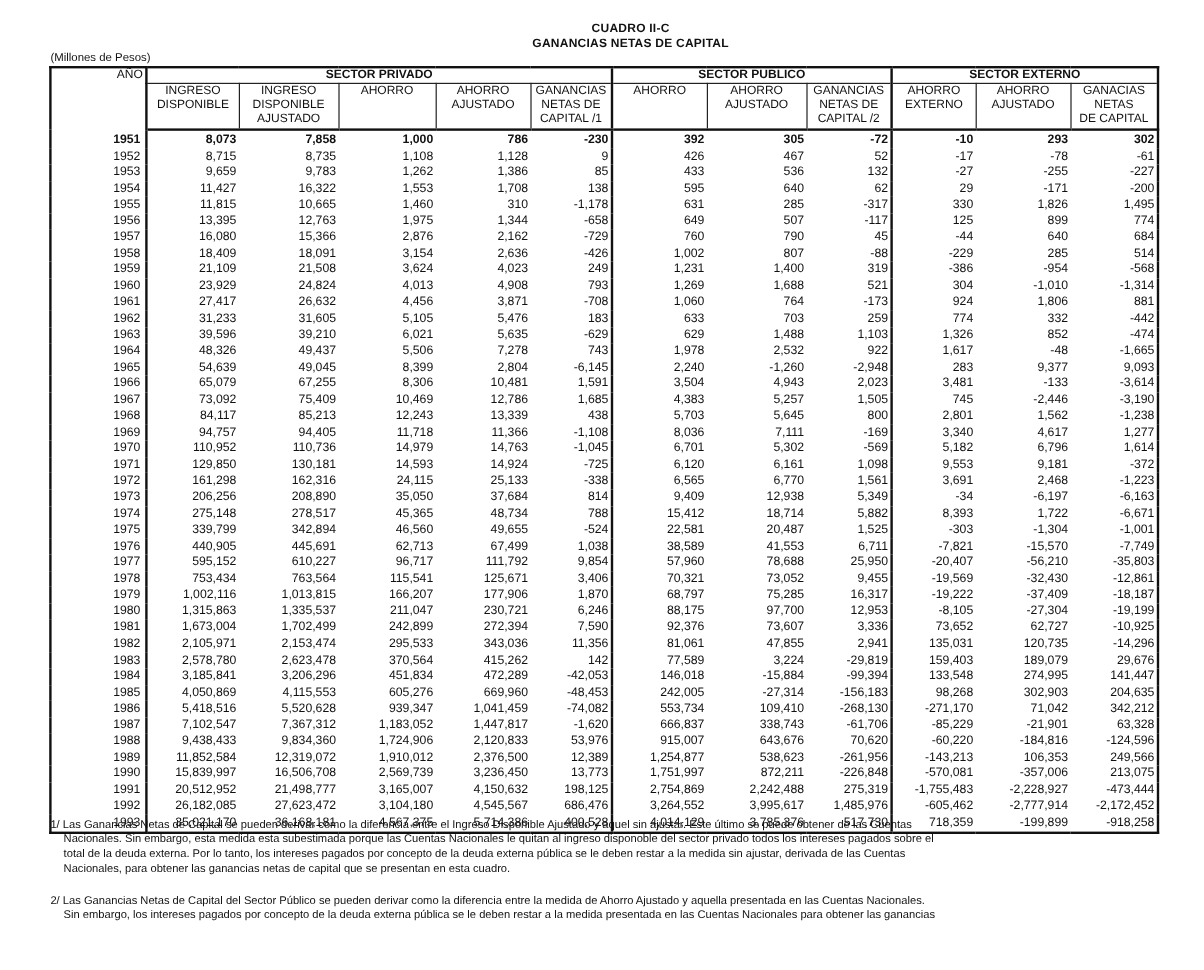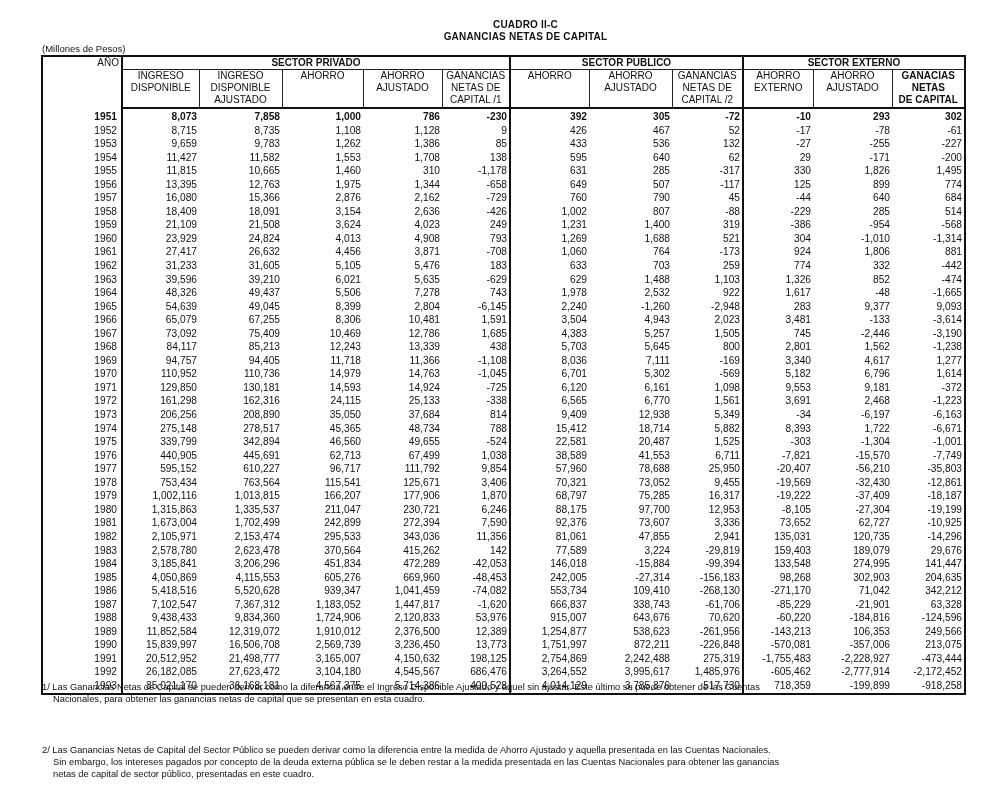--- a/index.html
+++ b/index.html
@@ -102,21 +102,21 @@
         <th class="bB bL" style="font-weight: normal; padding-bottom: 1px;">
           <div>AHORRO</div>
           <div>EXTERNO</div>
           <div>&nbsp;</div>
         </th>
         <th class="bB tl" style="font-weight: normal; padding-bottom: 1px;">
           <div>AHORRO</div>
           <div>AJUSTADO</div>
           <div>&nbsp;</div>
         </th>
-        <th class="bB tl bR" style="font-weight: bold; padding-bottom: 1px;">
+        <th class="bB tl bR" style="font-weight: normal; padding-bottom: 1px;">
           <div>GANACIAS</div>
           <div>NETAS</div>
           <div>DE CAPITAL</div>
         </th>
       </tr>
   </thead>
   <tbody id="tbody">
       <tr class="first">
         <td class="yr bL bR">1951</td>
         <td class="num">8,073</td>
@@ -155,21 +155,21 @@
         <td class="num bL">433</td>
         <td class="num">536</td>
         <td class="num">132</td>
         <td class="num bL">-27</td>
         <td class="num">-255</td>
         <td class="num bR">-227</td>
       </tr>
       <tr>
         <td class="yr bL bR">1954</td>
         <td class="num">11,427</td>
-        <td class="num">11,582</td>
+        <td class="num">16,322</td>
         <td class="num">1,553</td>
         <td class="num">1,708</td>
         <td class="num">138</td>
         <td class="num bL">595</td>
         <td class="num">640</td>
         <td class="num">62</td>
         <td class="num bL">29</td>
         <td class="num">-171</td>
         <td class="num bR">-200</td>
       </tr>
@@ -717,19 +717,20 @@
         <td class="num bB">517,730</td>
         <td class="num bL bB">718,359</td>
         <td class="num bB">-199,899</td>
         <td class="num bR bB">-918,258</td>
       </tr>
     </tbody>
 </table>
 
 <div class="notes n1">
   <div>1/ Las Ganancias Netas de Capital se pueden derivar como la diferencia entre el Ingreso Disponible Ajustado y aquel sin ajustar. Este último se puede obtener de las Cuentas</div>
+  <div class="ind">Nacionales. Sin embargo, esta medida esta subestimada porque las Cuentas Nacionales le quitan al ingreso disponoble del sector privado todos los intereses pagados sobre el</div>
+  <div class="ind">total de la deuda externa. Por lo tanto, los intereses pagados por concepto de la deuda externa pública se le deben restar a la medida sin ajustar, derivada de las Cuentas</div>
   <div class="ind">Nacionales, para obtener las ganancias netas de capital que se presentan en esta cuadro.</div>
 </div>
 <div class="notes n2">
   <div>2/ Las Ganancias Netas de Capital del Sector Público  se pueden derivar como la diferencia entre la medida de Ahorro Ajustado y aquella presentada en las Cuentas Nacionales.</div>
   <div class="ind">Sin embargo, los intereses pagados por concepto de la deuda externa pública se le deben restar a la medida presentada en las Cuentas Nacionales para obtener las ganancias</div>
-  <div class="ind">netas de capital de sector público, presentadas en este cuadro.</div>
 </div>
 
 </body></html>

